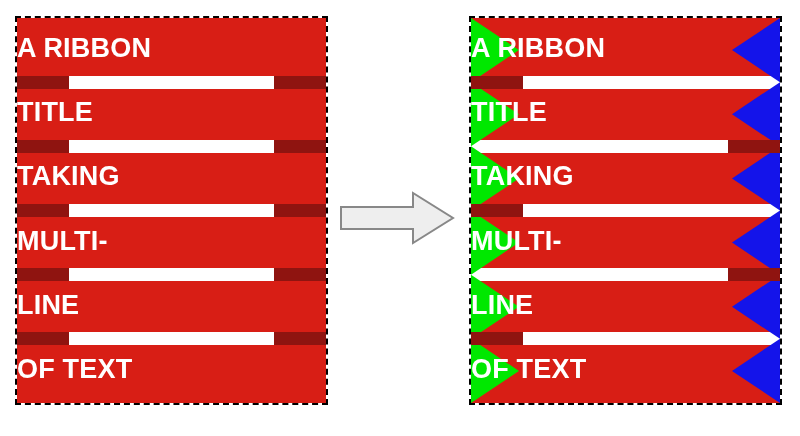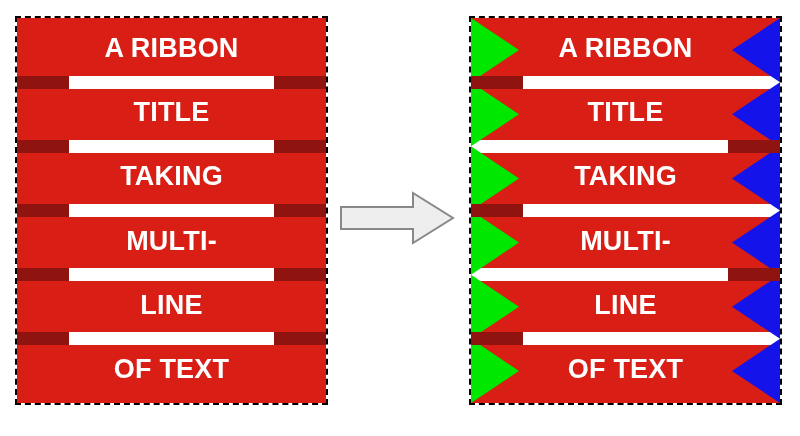--- a/index.html
+++ b/index.html
@@ -43,21 +43,20 @@
   }
   .band {
     position: absolute;
     inset: 0;
   }
 
   .row-label {
     position: absolute;
     left: 0;
     right: 0;
-    text-align: center;
     color: #ffffff;
     font-weight: bold;
     font-size: 27px;
     line-height: 1;
     letter-spacing: 0.2px;
     white-space: nowrap;
     z-index: 6;
     pointer-events: none;
   }
 

